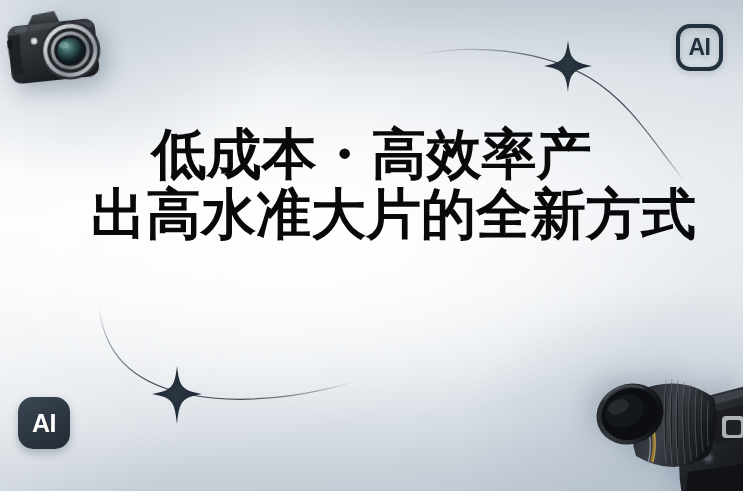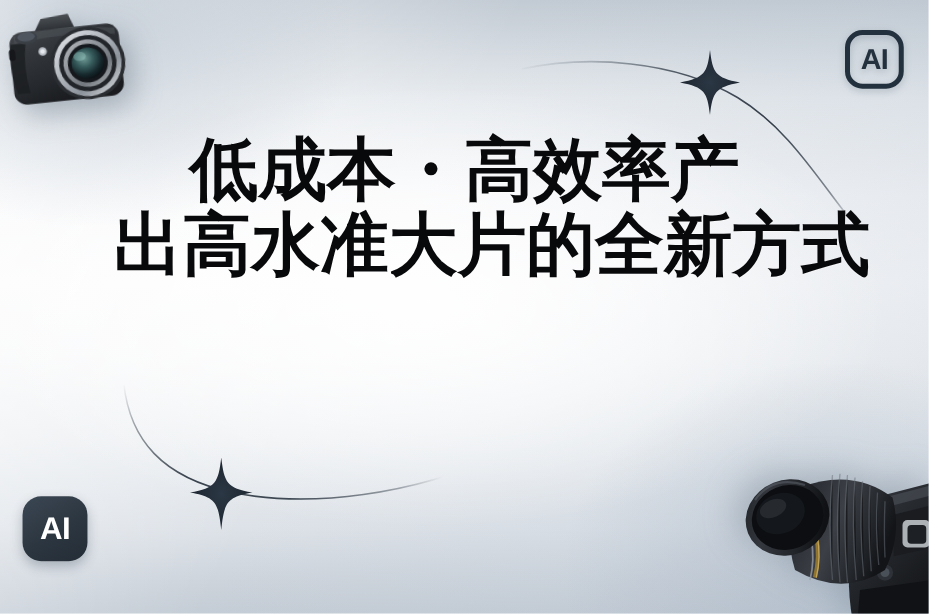--- a/index.html
+++ b/index.html
@@ -141,21 +141,21 @@
     text-shadow: 0 1px 1px rgba(255,255,255,0.5);
   }
   .hl-2, .hl-3 {
     font-size: 55px;
     font-weight: bold;
     color: #08090b;
     line-height: 1.06;
     letter-spacing: 0px;
     text-shadow: 0 1px 1px rgba(255,255,255,0.45);
   }
-  .hl-2 { margin-top: 28px; }
+  .hl-2 { margin-top: 47px; }
   .hl-3 { margin-top: 2px; padding-left: 44px; }
 
   
   .cam-tl {
     position: absolute;
     left: 6px; top: 4px;
     width: 118px; height: 88px;
     transform: rotate(-6deg);
     filter: drop-shadow(6px 9px 11px rgba(90,104,120,0.42));
   }

